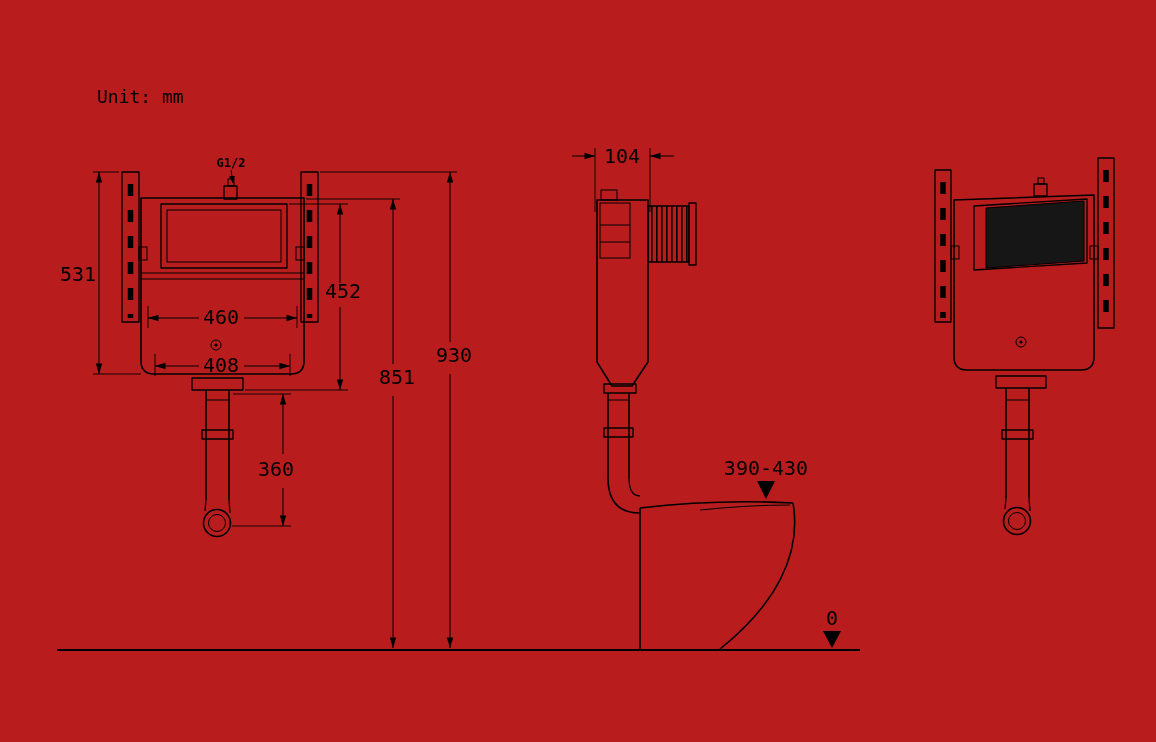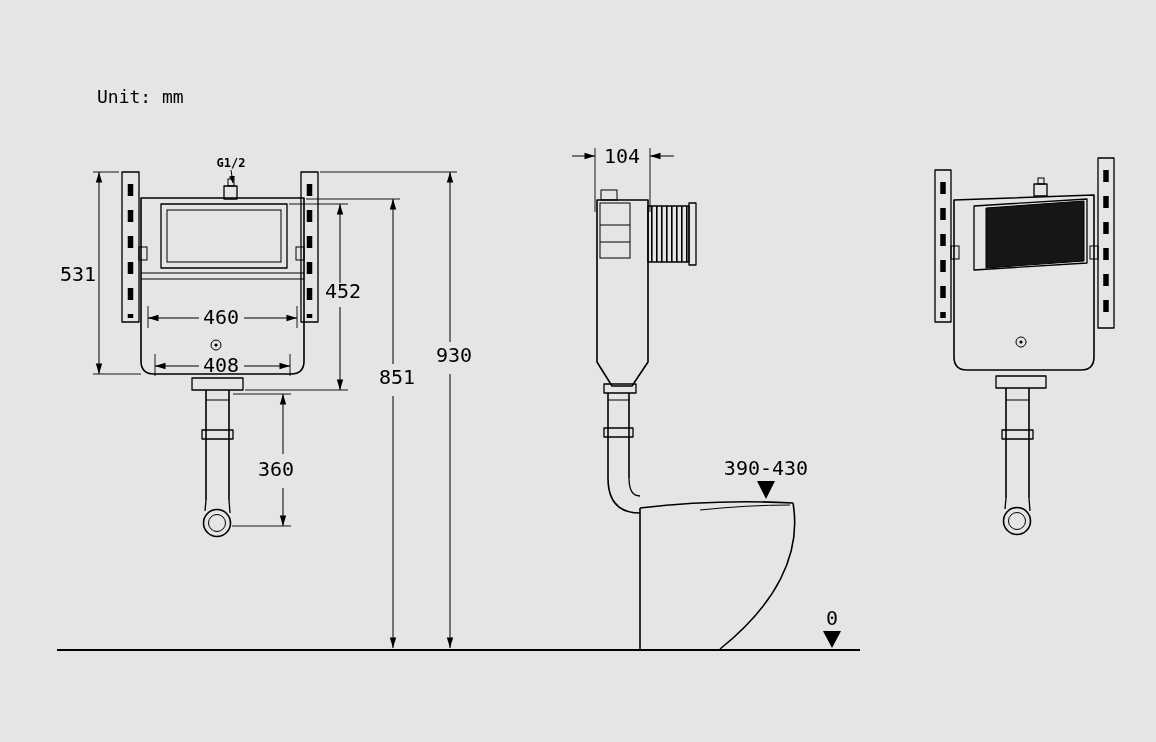--- a/index.html
+++ b/index.html
@@ -1,16 +1,16 @@
 <!DOCTYPE html>
 <html><head>
 <meta charset="utf-8">
 <style>
   html,body { margin:0; padding:0; background:#ffffff; }
-  .canvas { position:relative; width:1156px; height:742px; background:#e5e5e5; overflow:hidden; }
+  .canvas { position:relative; width:1156px; height:742px; background:#b91c1c; overflow:hidden; }
   svg { display:block; }
   .outline { fill:none; stroke:#000; stroke-width:1.6; stroke-linejoin:round; }
   .med     { fill:none; stroke:#000; stroke-width:1.3; stroke-linejoin:round; }
   .thin    { fill:none; stroke:#000; stroke-width:1; }
   .dimline { fill:none; stroke:#000; stroke-width:1; }
   .ext     { fill:none; stroke:#000; stroke-width:0.9; }
   .ground  { fill:none; stroke:#000; stroke-width:1.8; }
   .slots   { fill:none; stroke:#000; stroke-width:5.5; stroke-dasharray:12 14; }
   .ribs    { fill:none; stroke:#000; stroke-width:56; stroke-dasharray:1.6 3.4; }
   .fillblack { fill:#000; stroke:none; }

